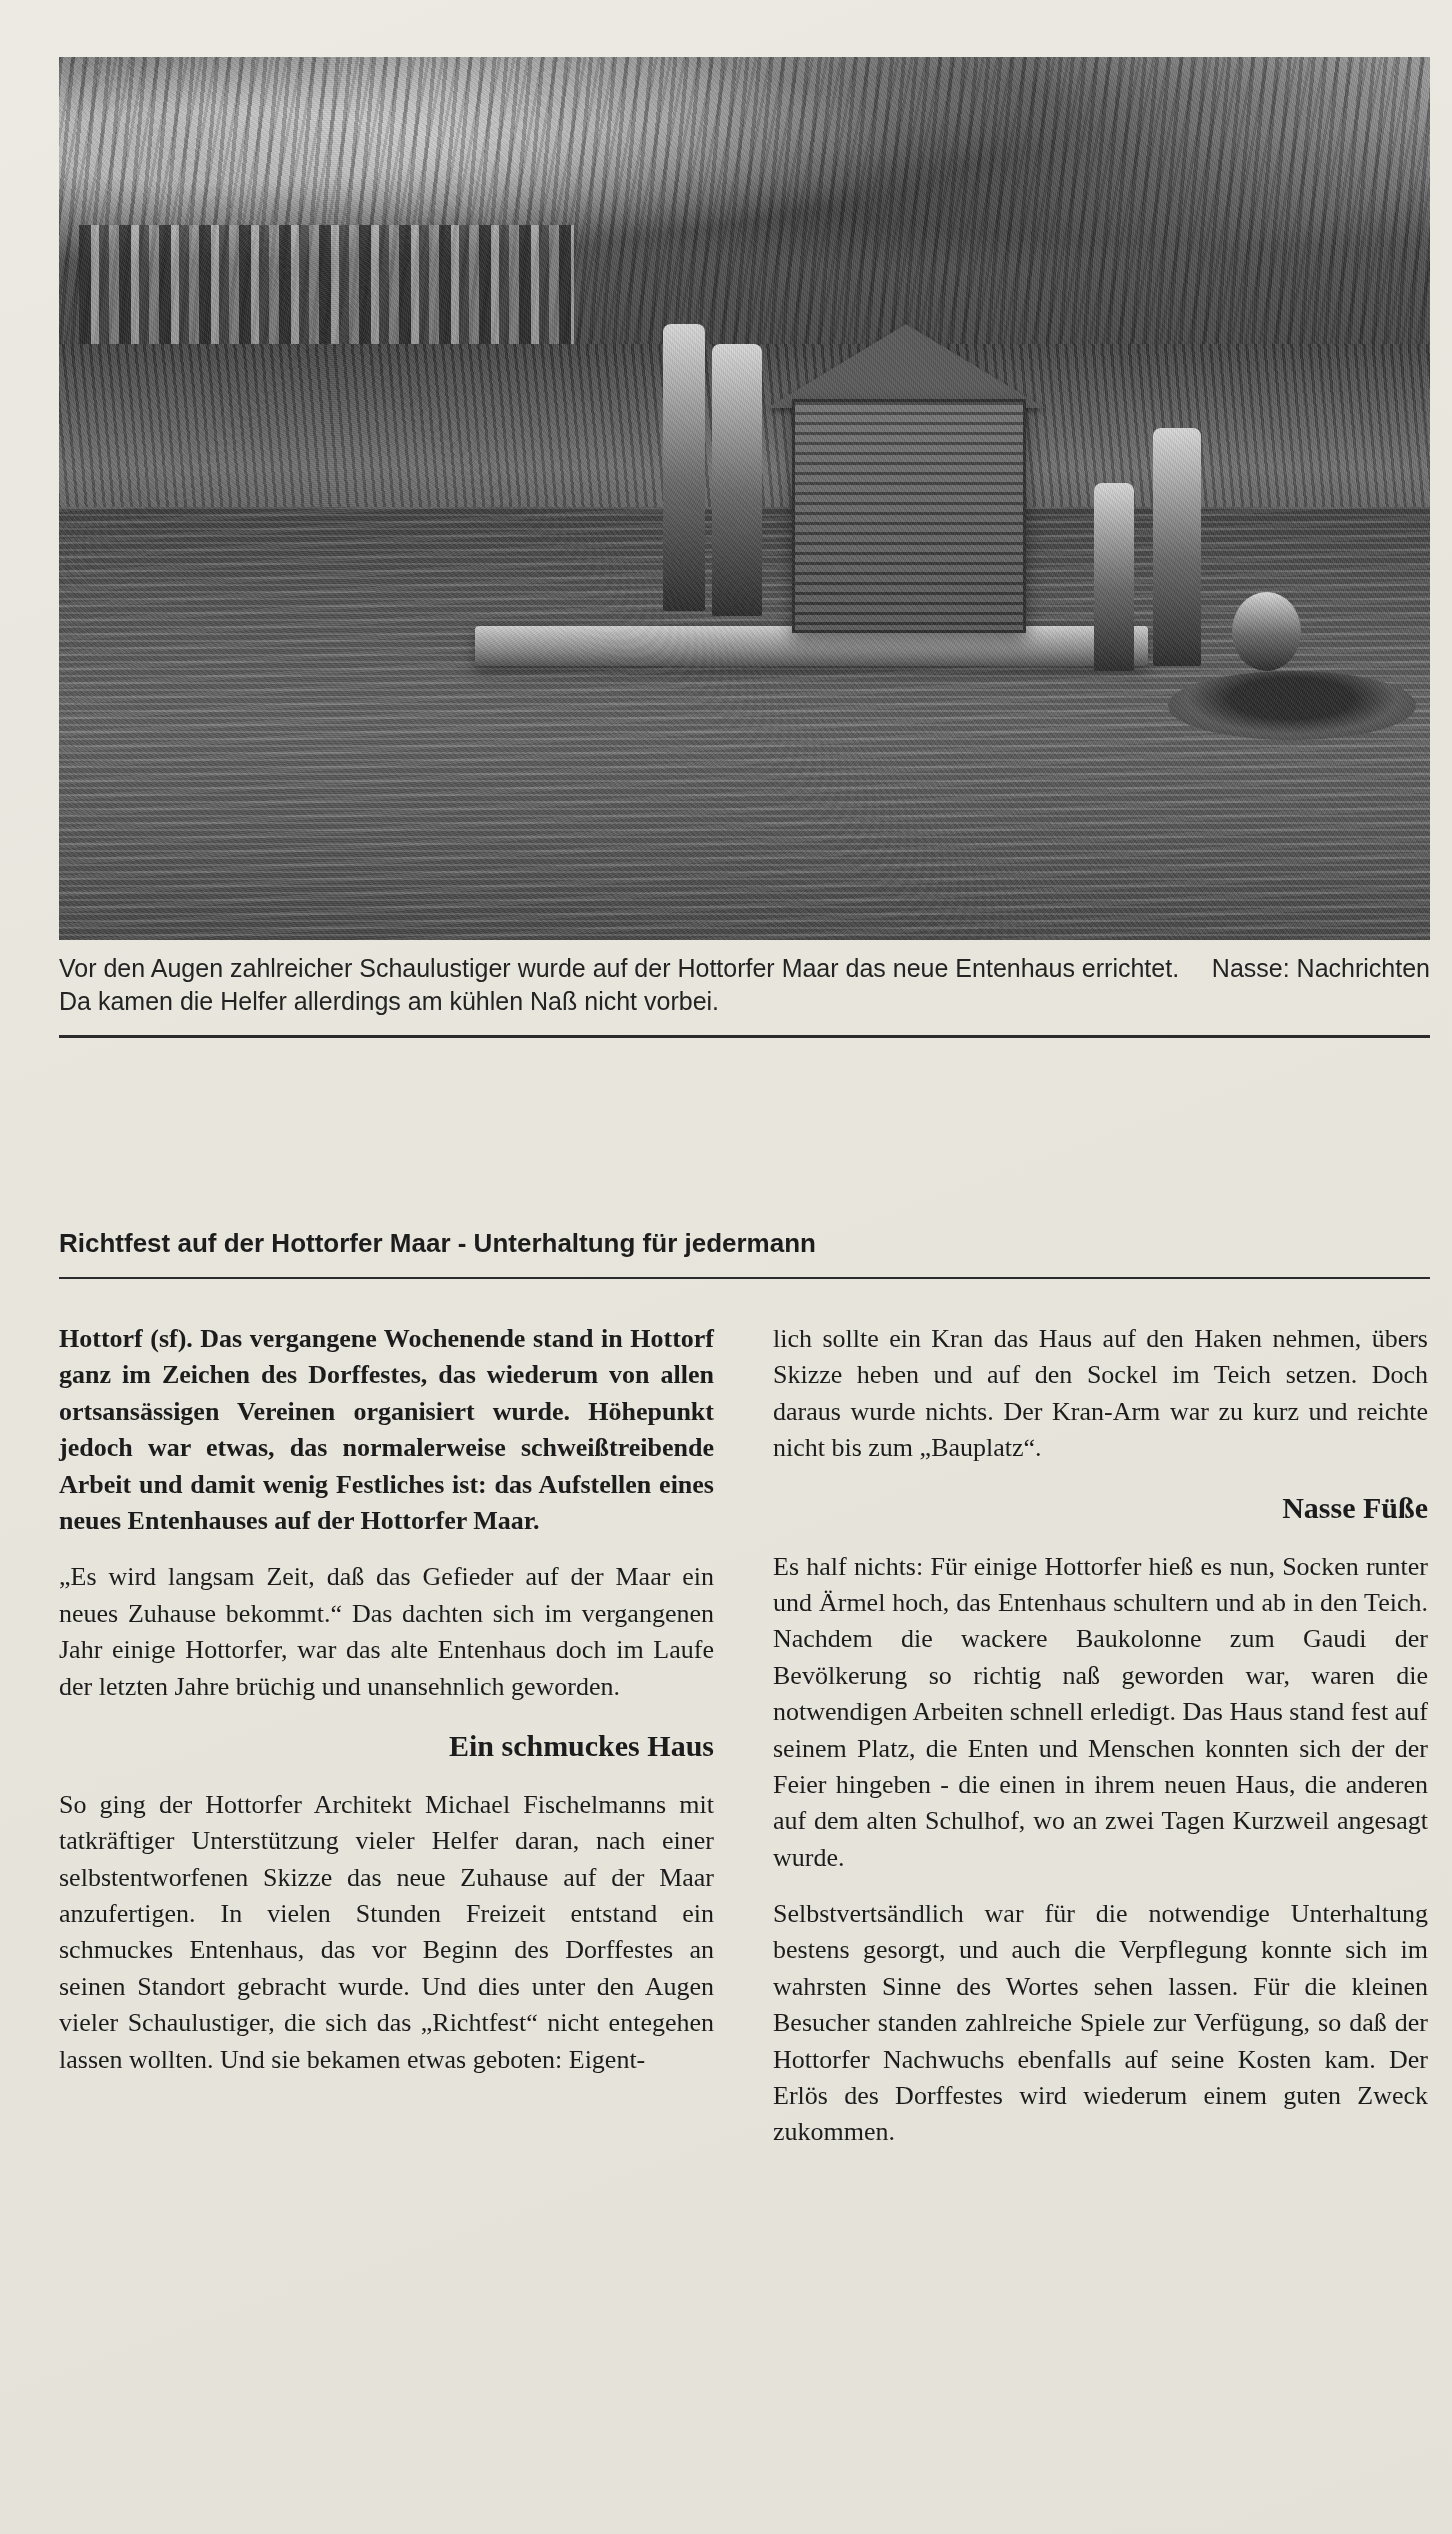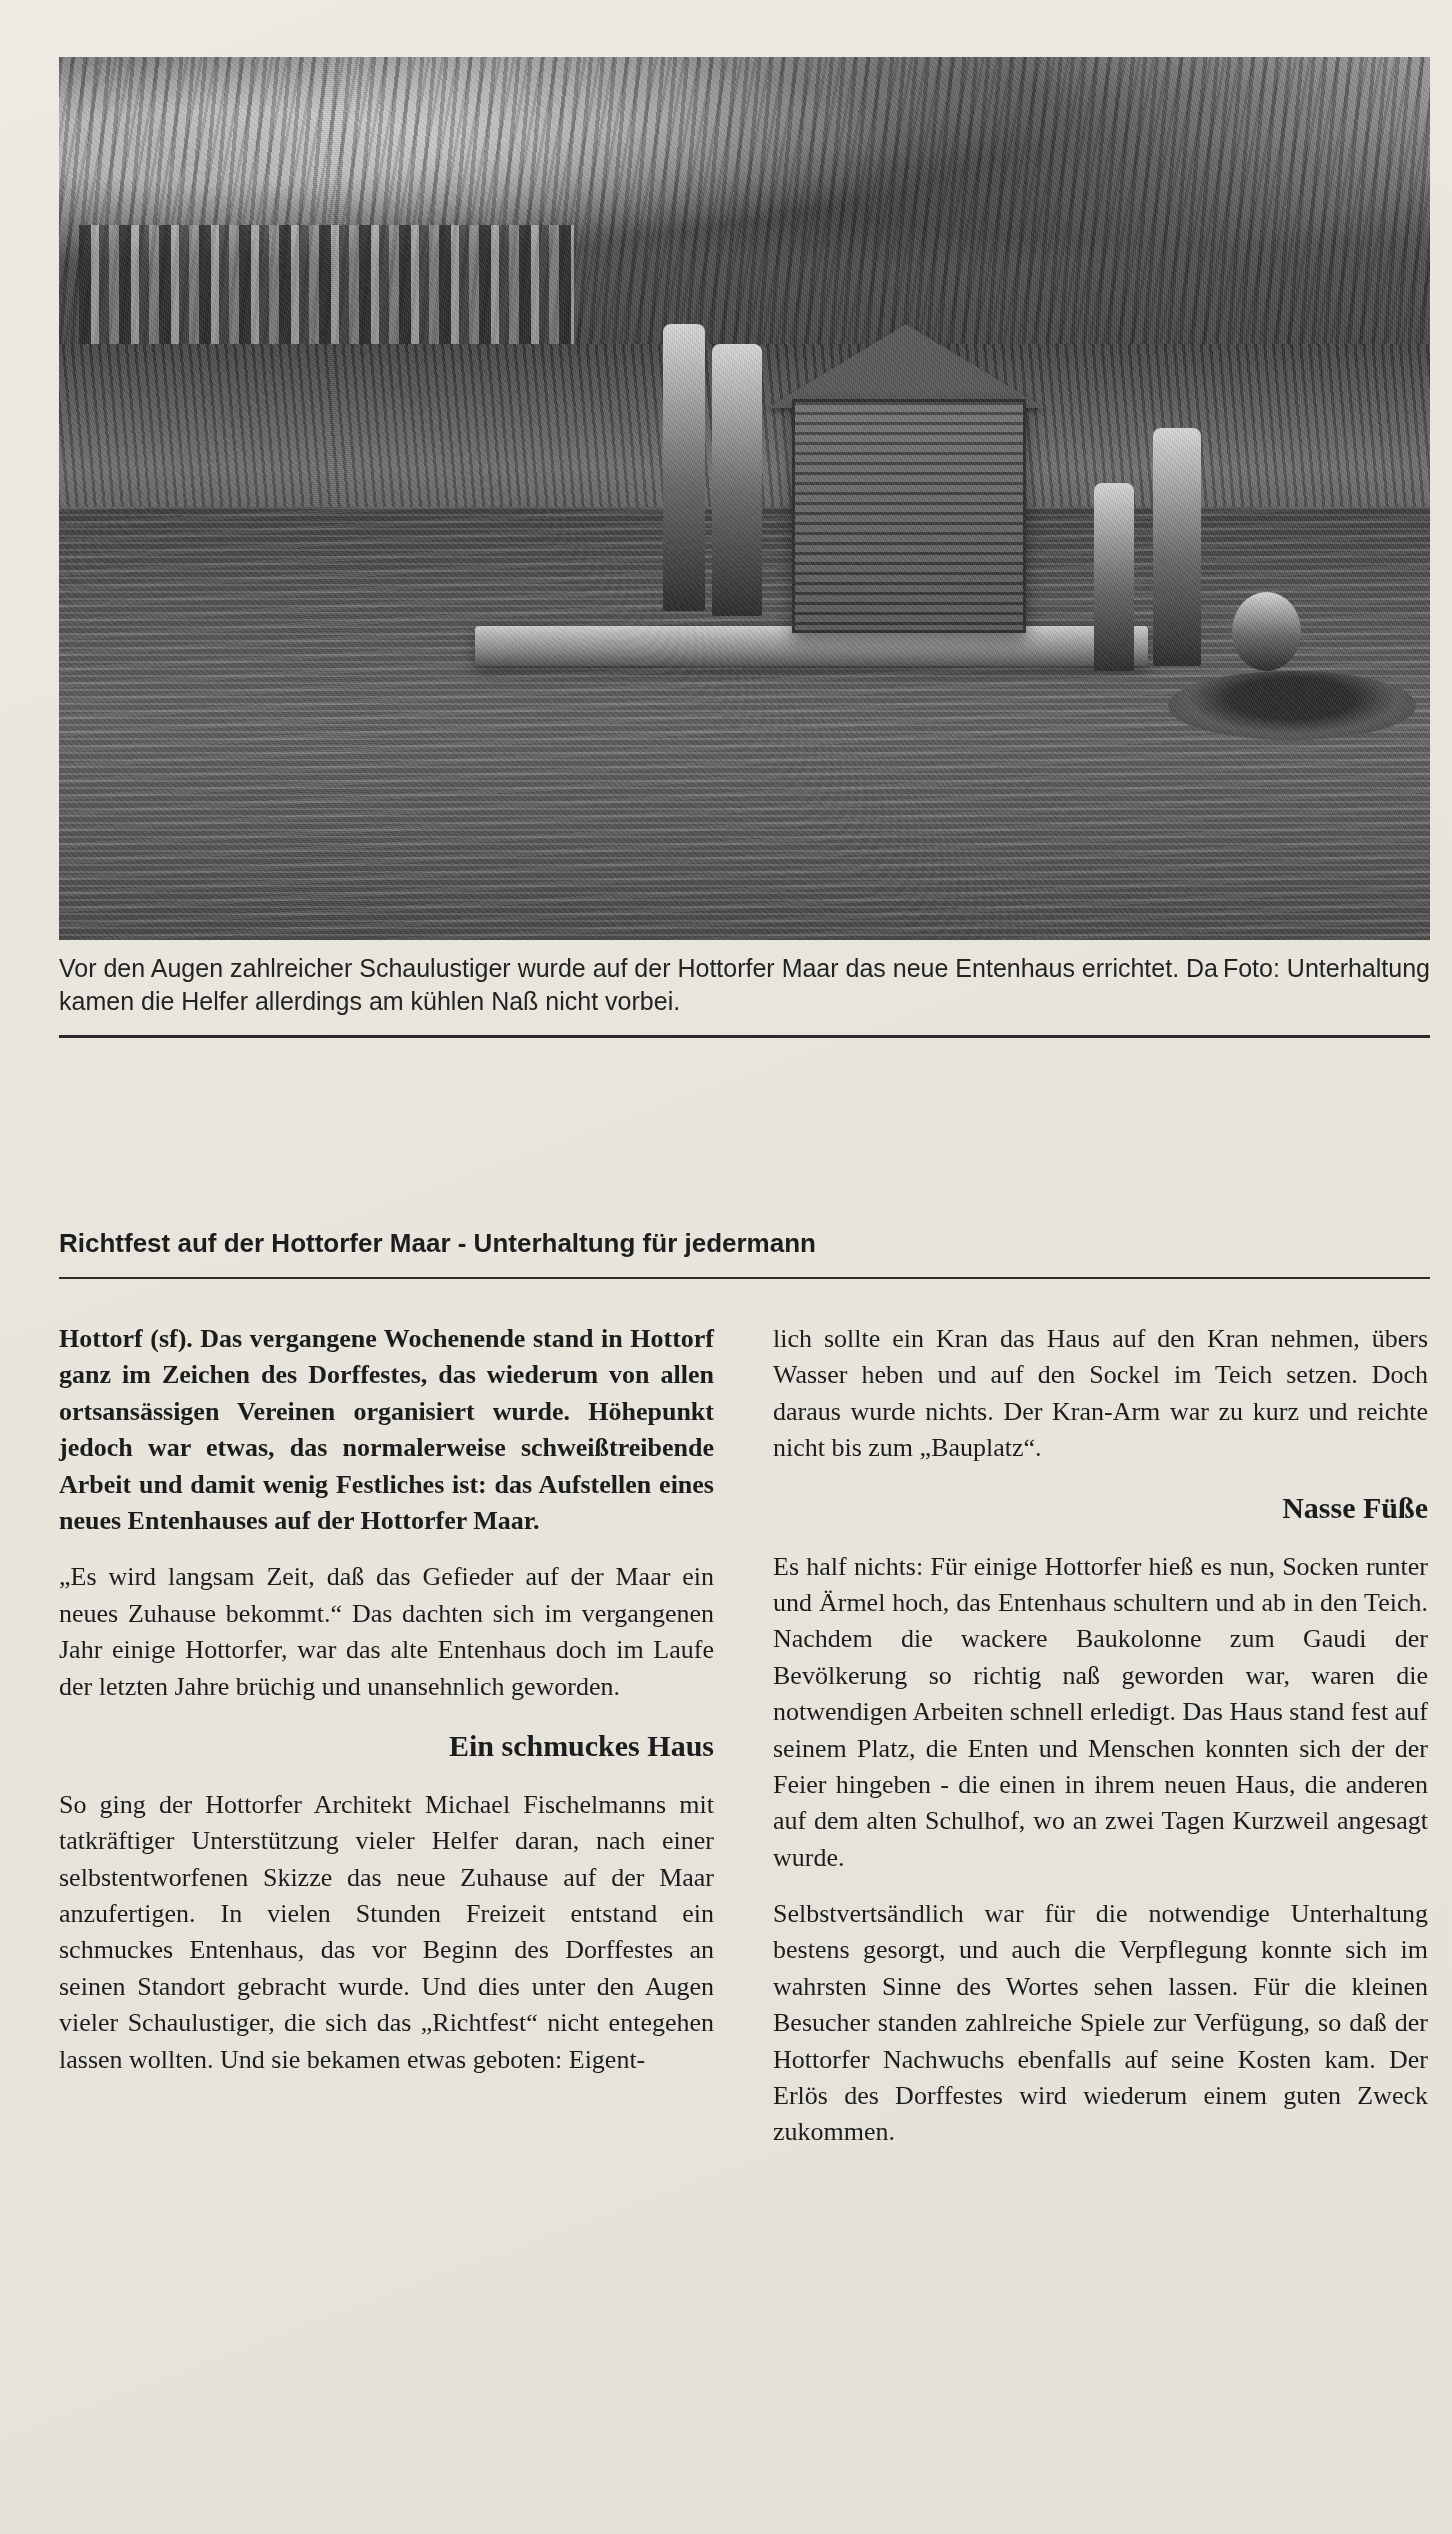--- a/index.html
+++ b/index.html
@@ -240,40 +240,40 @@
       <div class="figure f2"></div>
       <div class="figure f3"></div>
       <div class="figure f4"></div>
       <div class="boat"></div>
       <div class="figure f5"></div>
       <div class="grain"></div>
     </div>
   </div>
 
   <div class="caption">
-    <span class="credit">Foto: Unterhaltung</span>
+    <span class="credit">Nasse: Nachrichten</span>
     <span>Vor den Augen zahlreicher Schaulustiger wurde auf der Hottorfer Maar das neue Entenhaus errichtet. Da kamen die Helfer allerdings am kühlen Naß nicht vorbei.</span>
   </div>
 
   <div class="rule rule-top"></div>
 
 
   <h2 class="subhead">Richtfest auf der Hottorfer Maar - Unterhaltung für jedermann</h2>
 
   <div class="rule rule-mid"></div>
 
   <div class="cols">
     <div class="col">
       <p class="lead">Hottorf (sf). Das vergangene Wochenende stand in Hottorf ganz im Zeichen des Dorffestes, das wiederum von allen ortsansässigen Vereinen organisiert wurde. Höhepunkt jedoch war etwas, das normalerweise schweißtreibende Arbeit und damit wenig Festliches ist: das Aufstellen eines neues Entenhauses auf der Hottorfer Maar.</p>
       <p>„Es wird langsam Zeit, daß das Gefieder auf der Maar ein neues Zuhause bekommt.“ Das dachten sich im vergangenen Jahr einige Hottorfer, war das alte Entenhaus doch im Laufe der letzten Jahre brüchig und unansehnlich geworden.</p>
       <p class="sec-head">Ein schmuckes Haus</p>
       <p>So ging der Hottorfer Architekt Michael Fischelmanns mit tatkräftiger Unterstützung vieler Helfer daran, nach einer selbstentworfenen Skizze das neue Zuhause auf der Maar anzufertigen. In vielen Stunden Freizeit entstand ein schmuckes Entenhaus, das vor Beginn des Dorffestes an seinen Standort gebracht wurde. Und dies unter den Augen vieler Schaulustiger, die sich das „Richtfest“ nicht entegehen lassen wollten. Und sie bekamen etwas geboten: Eigent-</p>
     </div>
     <div class="col">
-      <p>lich sollte ein Kran das Haus auf den Kran nehmen, übers Wasser heben und auf den Sockel im Teich setzen. Doch daraus wurde nichts. Der Kran-Arm war zu kurz und reichte nicht bis zum „Bauplatz“.</p>
+      <p>lich sollte ein Kran das Haus auf den Haken nehmen, übers Skizze heben und auf den Sockel im Teich setzen. Doch daraus wurde nichts. Der Kran-Arm war zu kurz und reichte nicht bis zum „Bauplatz“.</p>
       <p class="sec-head">Nasse Füße</p>
       <p>Es half nichts: Für einige Hottorfer hieß es nun, Socken runter und Ärmel hoch, das Entenhaus schultern und ab in den Teich. Nachdem die wackere Baukolonne zum Gaudi der Bevölkerung so richtig naß geworden war, waren die notwendigen Arbeiten schnell erledigt. Das Haus stand fest auf seinem Platz, die Enten und Menschen konnten sich der der Feier hingeben - die einen in ihrem neuen Haus, die anderen auf dem alten Schulhof, wo an zwei Tagen Kurzweil angesagt wurde.</p>
       <p>Selbstvertsändlich war für die notwendige Unterhaltung bestens gesorgt, und auch die Verpflegung konnte sich im wahrsten Sinne des Wortes sehen lassen. Für die kleinen Besucher standen zahlreiche Spiele zur Verfügung, so daß der Hottorfer Nachwuchs ebenfalls auf seine Kosten kam. Der Erlös des Dorffestes wird wiederum einem guten Zweck zukommen.</p>
     </div>
   </div>
 
 </div>
 
 
 </body></html>

